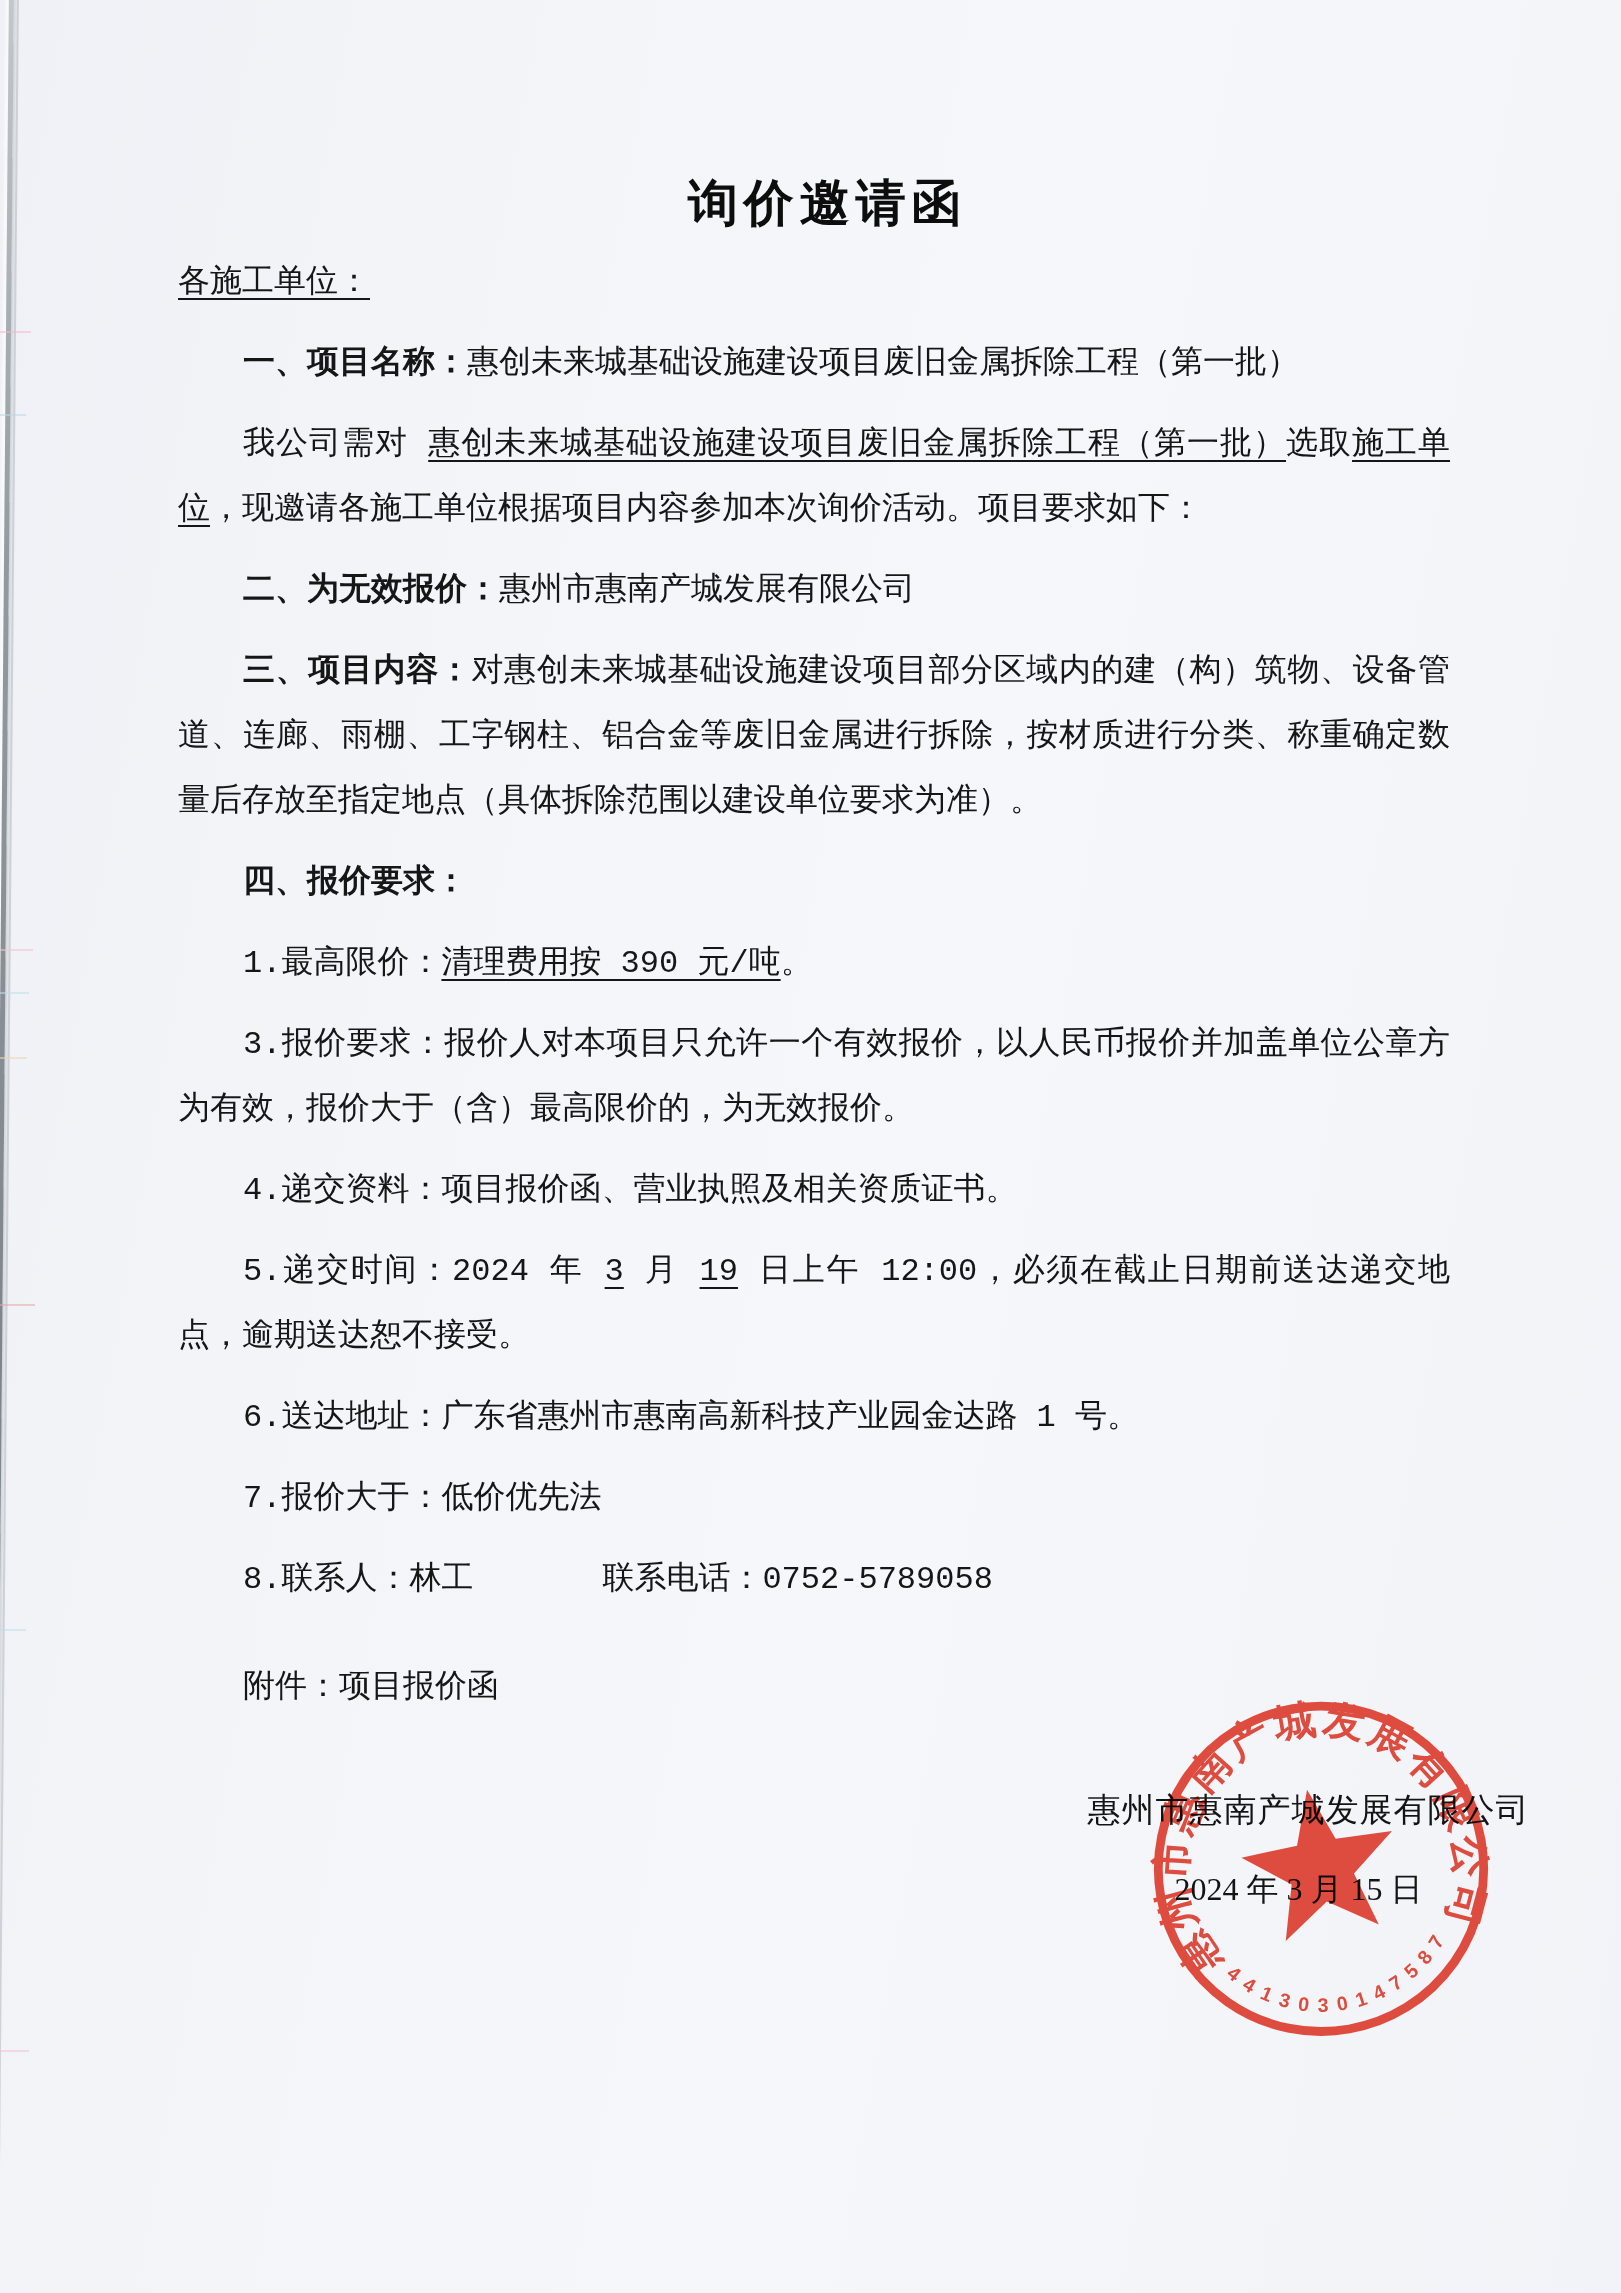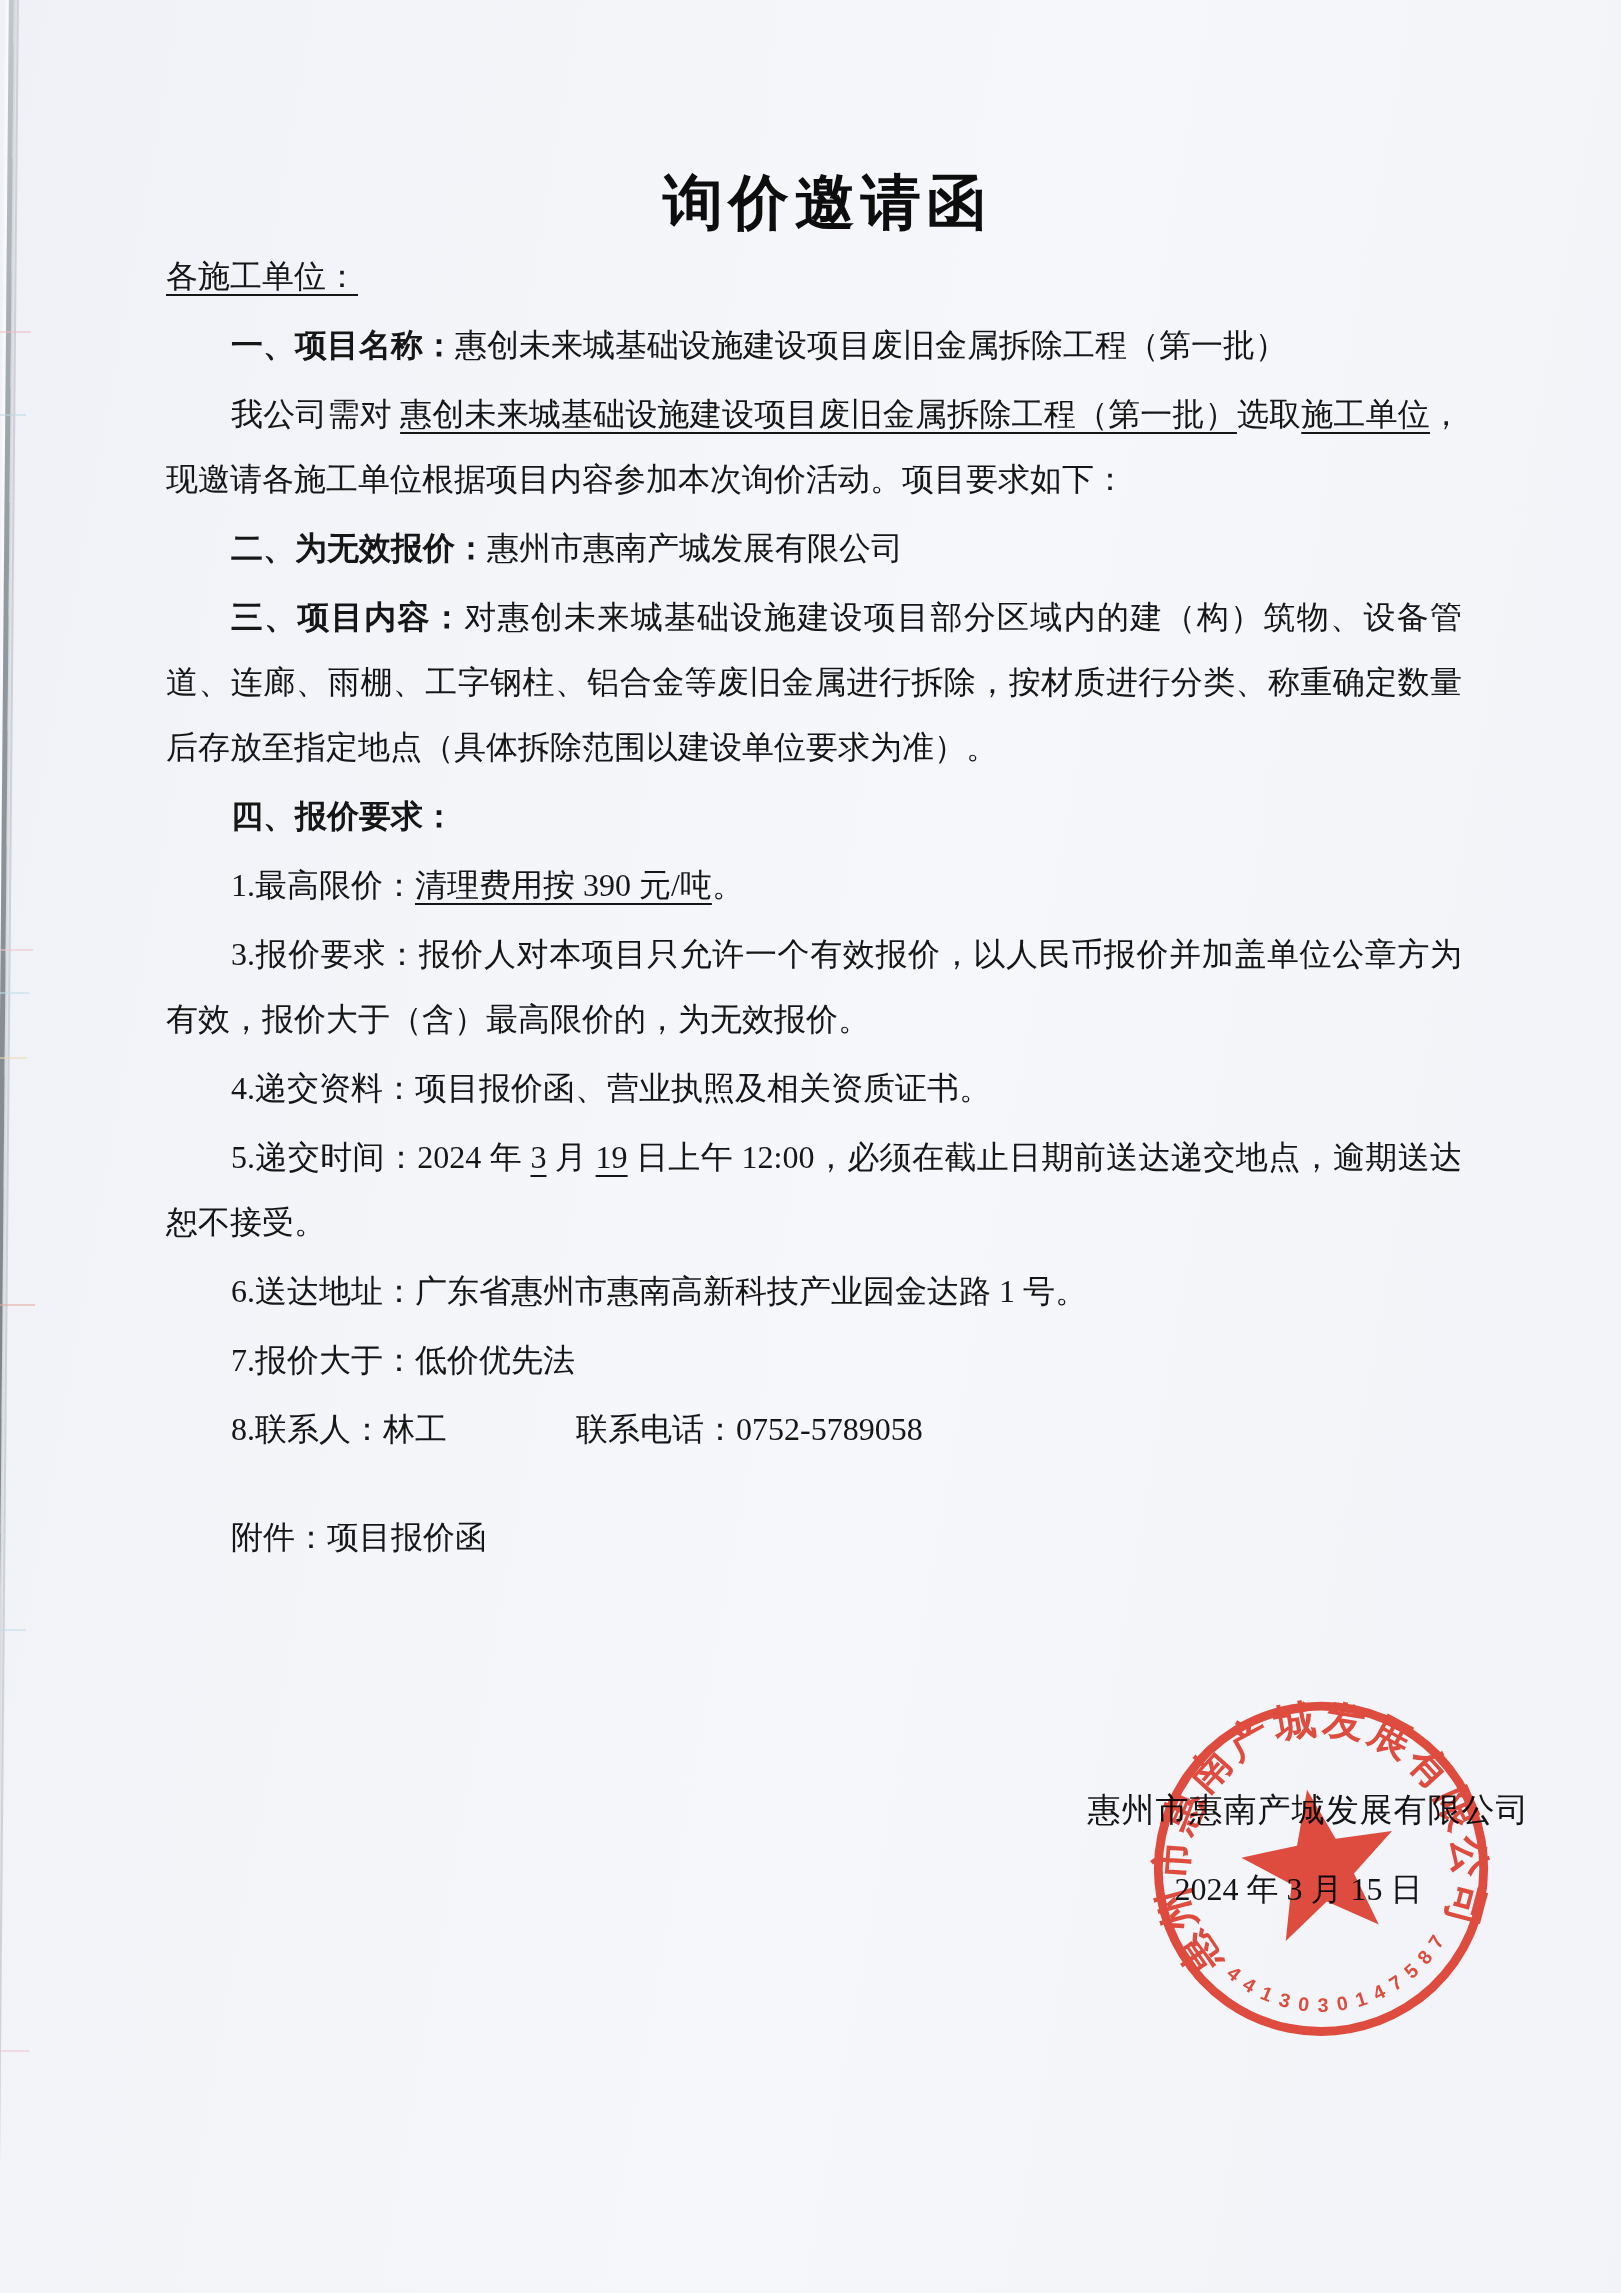--- a/index.html
+++ b/index.html
@@ -24,24 +24,24 @@
     background:#aab0b5;opacity:.45;
     transform:rotate(0.5deg);transform-origin:top left;
   }
   .streak{position:absolute;left:0;opacity:.55;}
   
   .content{
     position:absolute;left:162px;top:173px;width:1304px;
     font-size:32px;line-height:65px;text-align:justify;
   }
   .title{
-    text-align:center;font-size:60px;font-weight:700;letter-spacing:5.9px;
+    text-align:center;font-size:50px;font-weight:700;letter-spacing:5.9px;
     line-height:61px;margin:0 0 9.8px 0;transform:translateX(13.7px);color:#0d0d0d;
   }
-  p{margin:4px;}
+  p{margin:16px;font-family:Liberation Mono, monospace;}
   .para{text-indent:65px;}
   .b{font-weight:700;}
   .u{text-decoration:underline;text-underline-offset:6.9px;text-decoration-thickness:2px;}
   .salutation{text-indent:0;}
   .gap8{display:inline-block;width:129px;}
   .attachment{text-indent:65px;margin-top:43px;}
   
   .sig-company{
     position:absolute;left:1078px;top:1786px;width:461px;
     font-size:33px;line-height:49px;text-align:center;letter-spacing:1px;color:#141414;

